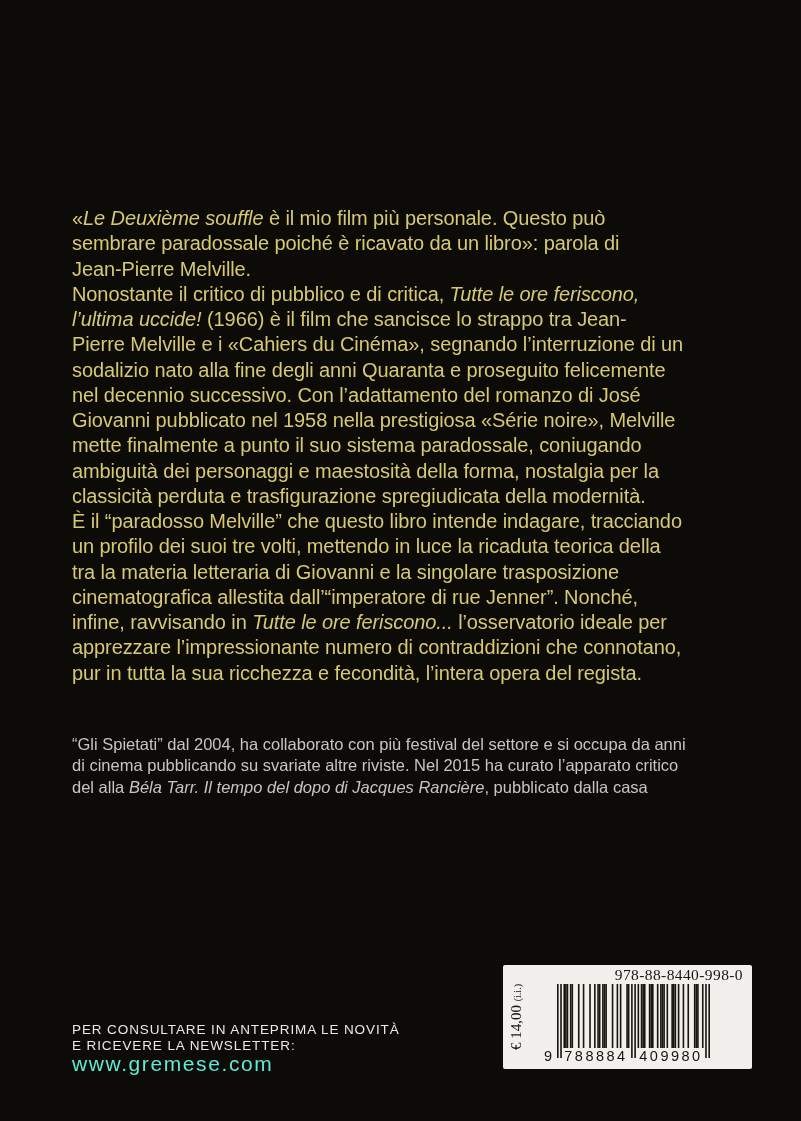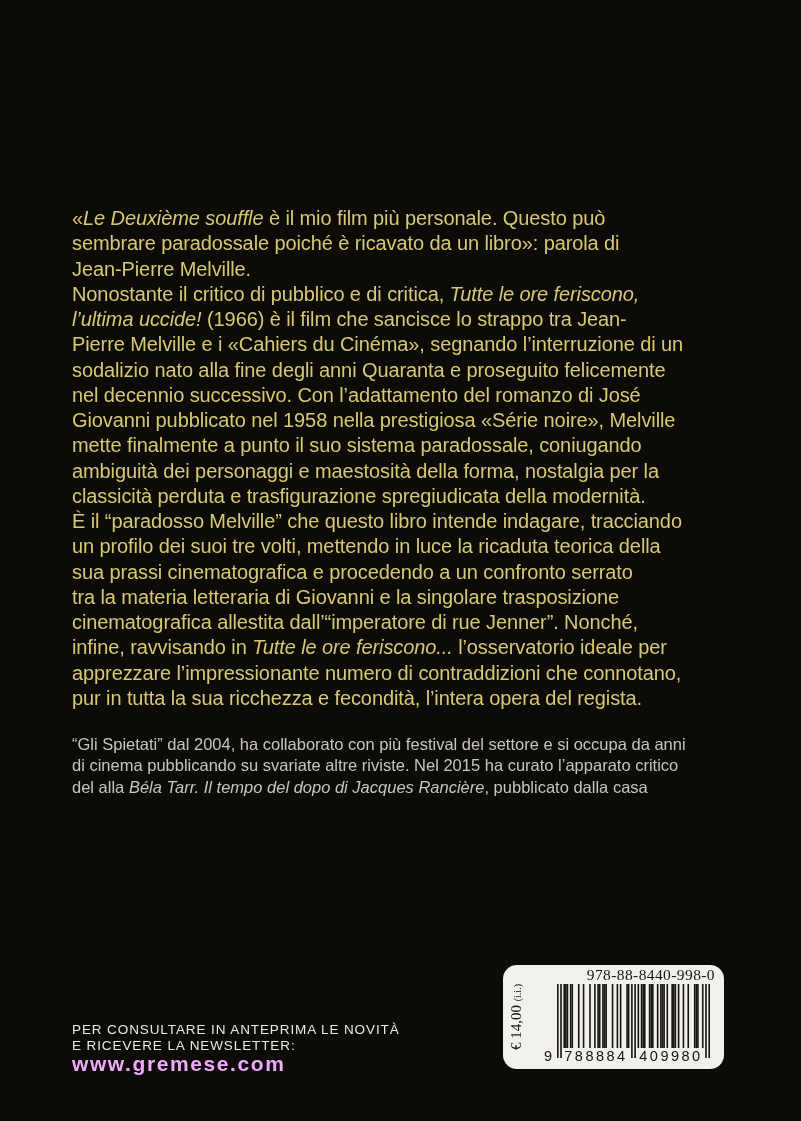--- a/index.html
+++ b/index.html
@@ -30,30 +30,31 @@
   
   .footer-note{
     position:absolute;left:72px;top:1022px;
     color:#eae8e3;
     font-size:13.5px;line-height:16px;
     letter-spacing:0.9px;
   }
   .website{
     margin-top:2px;
     font-size:21px;
-    font-weight:bold;
+    font-weight:normal;
     letter-spacing:1.6px;
-    color:#f0abfc;
+    color:#5eead4;
   }
   
   .barcode-box{
     position:absolute;left:503px;top:965px;
     width:221px;height:104px;
     background:#f2f0ec;
-    border-radius:14px;
+    border-radius:2px;
+    padding-left:28px;
   }
   .isbn{
     position:absolute;top:1px;right:9px;
     font-family:"Liberation Serif",serif;
     font-size:15.5px;letter-spacing:0.4px;
     color:#17150f;
     white-space:nowrap;
   }
   .price{
     position:absolute;left:0;top:0;
@@ -92,21 +93,20 @@
       <div class="tline"><span class="it">l’ultima uccide!</span><span> (1966) è il film che sancisce lo strappo tra Jean-</span></div>
       <div class="tline"><span>Pierre Melville e i «Cahiers du Cinéma», segnando l’interruzione di un</span></div>
       <div class="tline"><span>sodalizio nato alla fine degli anni Quaranta e proseguito felicemente</span></div>
       <div class="tline"><span>nel decennio successivo. Con l’adattamento del romanzo di José</span></div>
       <div class="tline"><span>Giovanni pubblicato nel 1958 nella prestigiosa «Série noire», Melville</span></div>
       <div class="tline"><span>mette finalmente a punto il suo sistema paradossale, coniugando</span></div>
       <div class="tline"><span>ambiguità dei personaggi e maestosità della forma, nostalgia per la</span></div>
       <div class="tline"><span>classicità perduta e trasfigurazione spregiudicata della modernità.</span></div>
       <div class="tline"><span>È il “paradosso Melville” che questo libro intende indagare, tracciando</span></div>
       <div class="tline"><span>un profilo dei suoi tre volti, mettendo in luce la ricaduta teorica della</span></div>
-      <div class="tline"><span>sua prassi cinematografica e procedendo a un confronto serrato</span></div>
       <div class="tline"><span>tra la materia letteraria di Giovanni e la singolare trasposizione</span></div>
       <div class="tline"><span>cinematografica allestita dall’“imperatore di rue Jenner”. Nonché,</span></div>
       <div class="tline"><span>infine, ravvisando in </span><span class="it">Tutte le ore feriscono...</span><span> l’osservatorio ideale per</span></div>
       <div class="tline"><span>apprezzare l’impressionante numero di contraddizioni che connotano,</span></div>
       <div class="tline"><span>pur in tutta la sua ricchezza e fecondità, l’intera opera del regista.</span></div>
     </div>
 
   <div class="bio" id="bio">
       <div class="tline"><span>“Gli Spietati” dal 2004, ha collaborato con più festival del settore e si occupa da anni</span></div>
       <div class="tline"><span>di cinema pubblicando su svariate altre riviste. Nel 2015 ha curato l’apparato critico</span></div>

